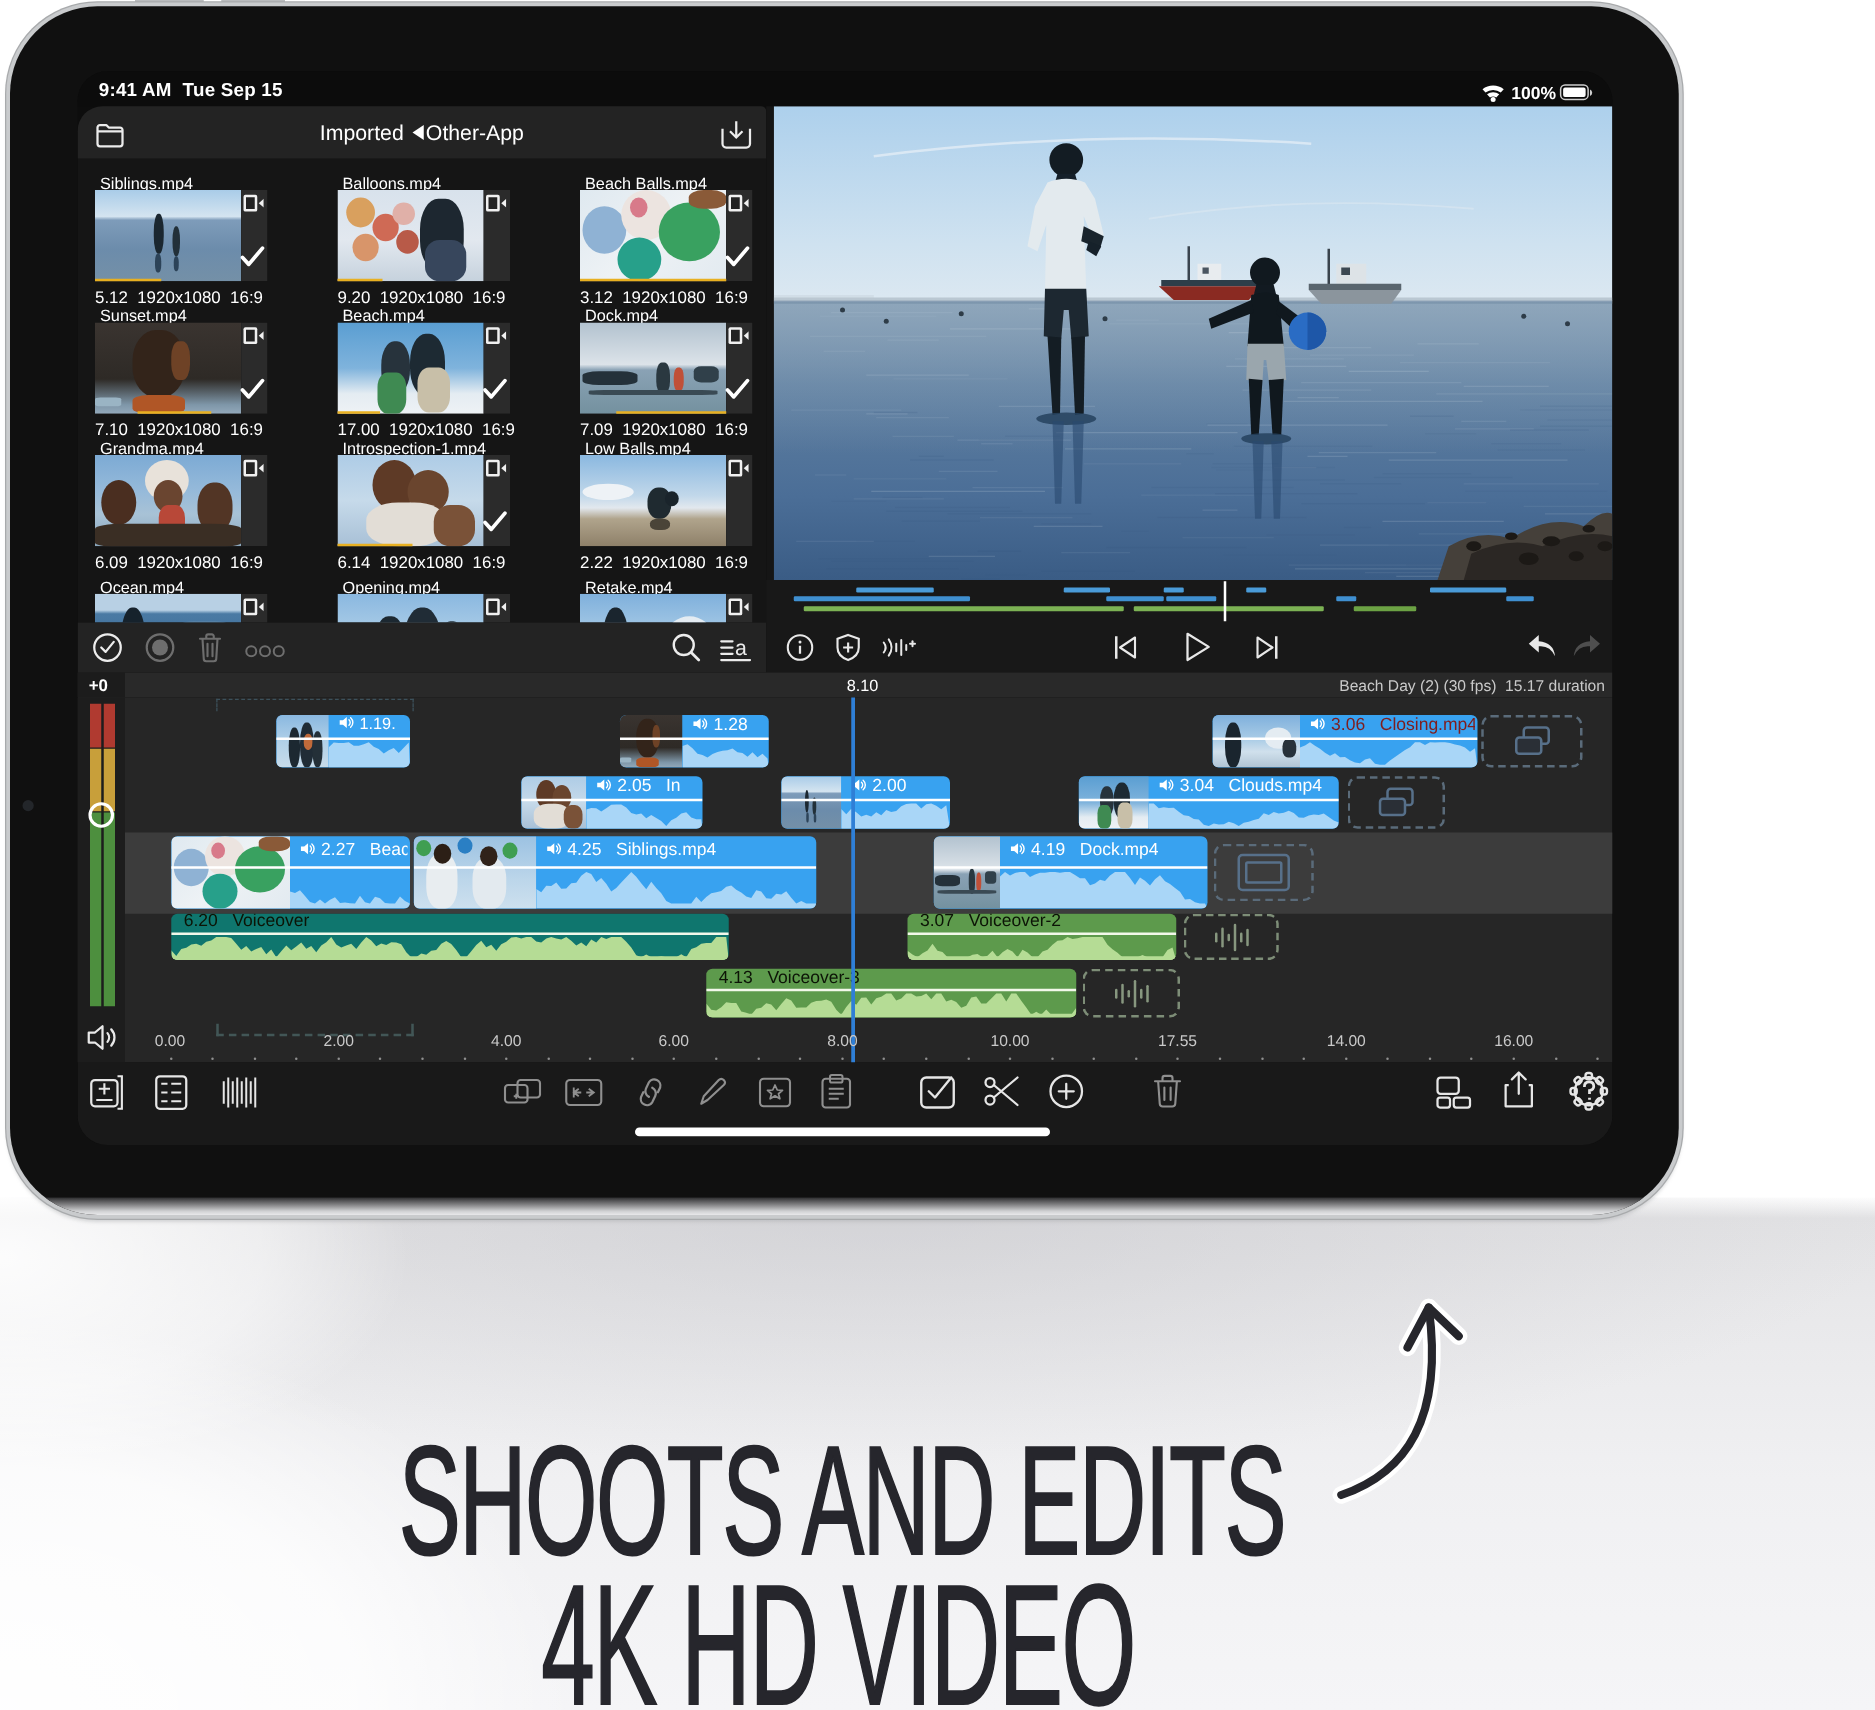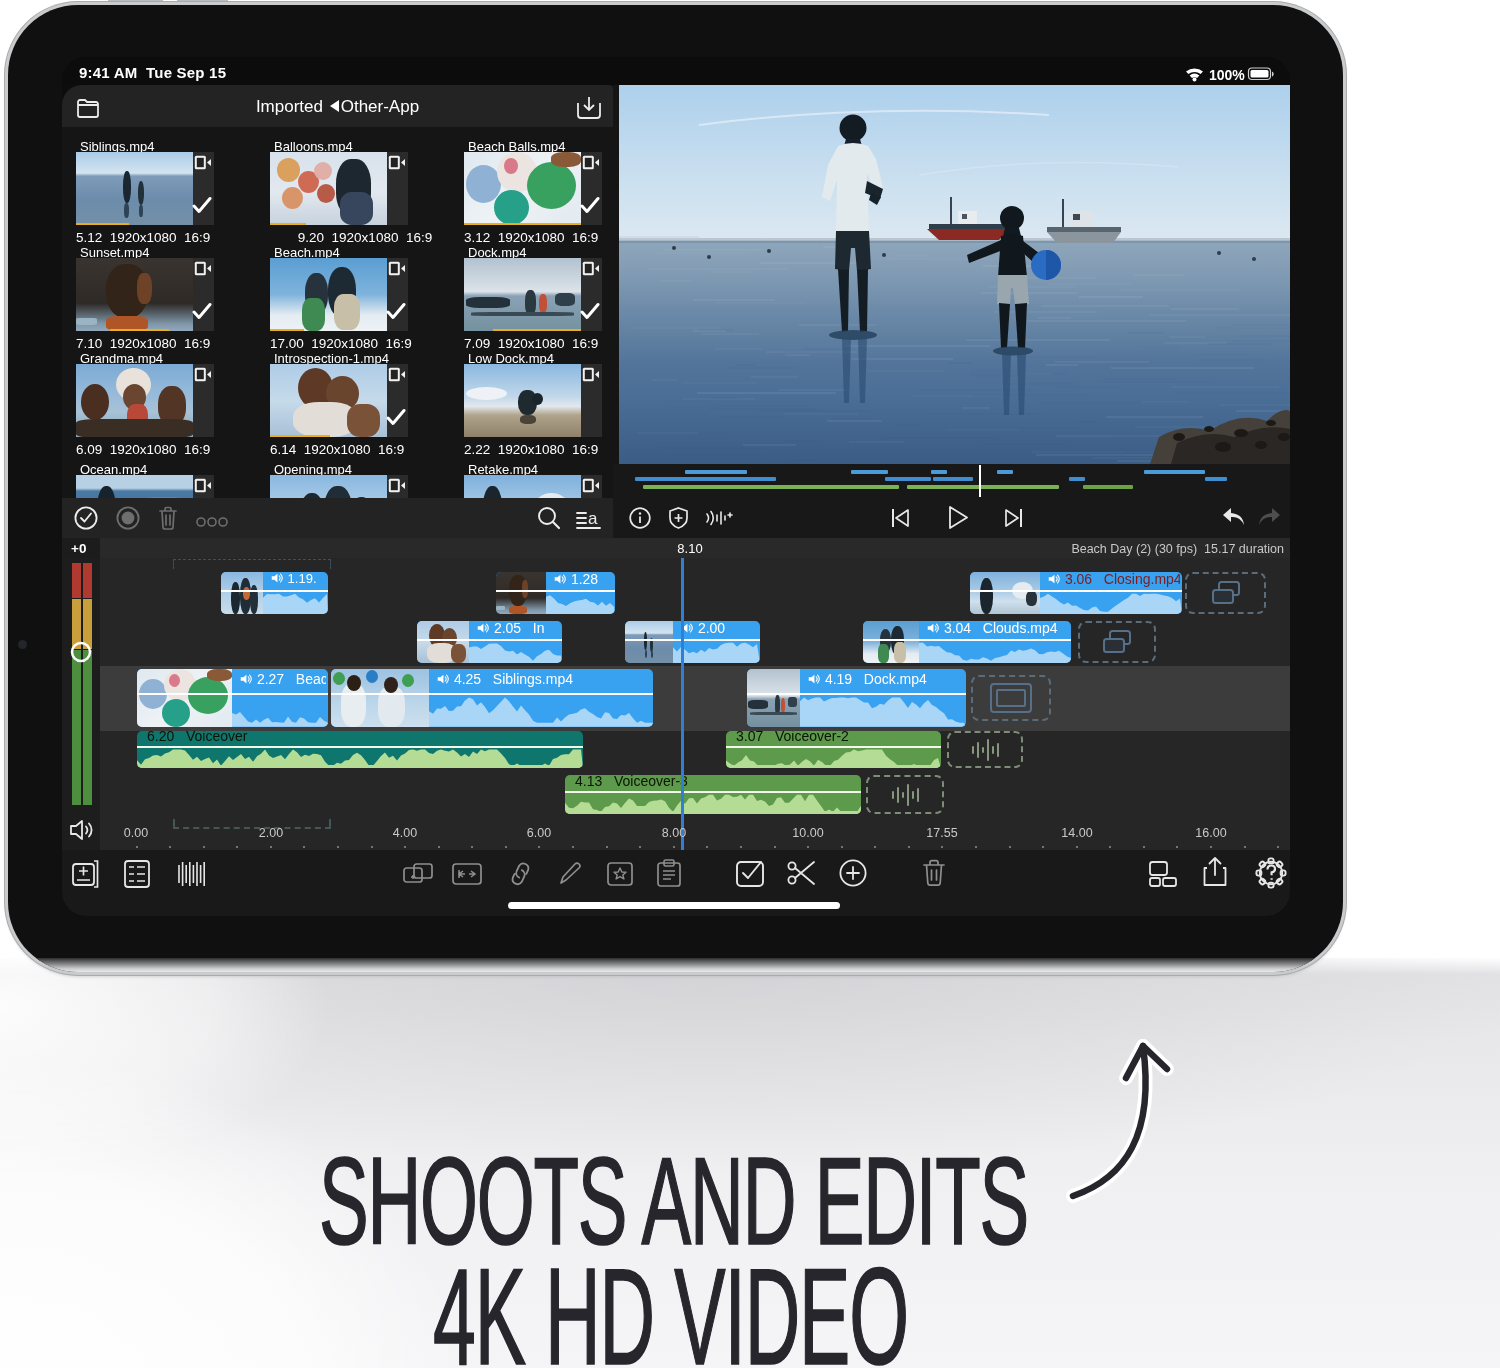--- a/index.html
+++ b/index.html
@@ -73,21 +73,21 @@
           </div>
         </div>
         <div style="position:absolute;left:117px;top:0;width:21px;height:73px;background:#2b2b2b;"></div>
         <div style="position:absolute;left:118px;top:3px;"><svg width="17" height="15" viewBox="0 0 17 15" style="">
             <rect x="0.8" y="0.8" width="11" height="13.4" rx="1.5" fill="#f0f0f0"></rect>
             <rect x="2.8" y="2.8" width="7" height="9.4" fill="#222"></rect>
             <path d="M13 7.5 L17 4 L17 11 Z" fill="#f0f0f0"></path>
           </svg></div>
       </div>
 <div style="position:absolute;left:208px;top:166px;width:36px;height:2px;background:#e8b021;"></div>
-<div style="position:absolute;left:208px;top:173px;width:190px;height:14px;color:#fff;font-size:13.5px;text-align:center;">9.20&nbsp; 1920x1080&nbsp; 16:9</div>
+<div style="position:absolute;left:208px;top:173px;width:190px;height:14px;color:#fff;font-size:13.5px;">9.20&nbsp; 1920x1080&nbsp; 16:9</div>
 <div style="position:absolute;left:406px;top:82px;width:180px;height:13px;color:#fff;font-size:13px;">Beach Balls.mp4</div>
 <div style="position:absolute;left:402px;top:95px;width:138px;height:73px;overflow:hidden;">
         <div style="position:absolute;left:0;top:0;width:117px;height:73px;overflow:hidden;">
           <div style="position:absolute;left:0;top:0;width:117px;height:73px;background:linear-gradient(135deg,#dfe9f0 0%,#eef2f5 50%,#e2eaf0 100%);">
             <div style="position:absolute;left:2px;top:13px;width:35px;height:38px;background:#8fb2d4;border-radius:50%;"></div>
             <div style="position:absolute;left:33px;top:0px;width:40px;height:40px;background:#ece4e0;border-radius:50%;"></div>
             <div style="position:absolute;left:40px;top:6px;width:14px;height:16px;background:#d87a8a;border-radius:50%;"></div>
             <div style="position:absolute;left:63px;top:10px;width:49px;height:47px;background:#39a160;border-radius:50%;"></div>
             <div style="position:absolute;left:30px;top:38px;width:35px;height:35px;background:#27a08a;border-radius:50%;"></div>
             <div style="position:absolute;left:87px;top:0px;width:30px;height:15px;background:#8a5a38;border-radius:40%;"></div>
@@ -207,21 +207,21 @@
             <rect x="0.8" y="0.8" width="11" height="13.4" rx="1.5" fill="#f0f0f0"></rect>
             <rect x="2.8" y="2.8" width="7" height="9.4" fill="#222"></rect>
             <path d="M13 7.5 L17 4 L17 11 Z" fill="#f0f0f0"></path>
           </svg></div>
         <div style="position:absolute;left:116px;top:44px;"><svg width="20" height="18" viewBox="0 0 20 18" style="">
             <path d="M2 10 L7 15.5 L18 2.5" fill="none" stroke="#fff" stroke-width="3" stroke-linecap="round" stroke-linejoin="round"></path>
           </svg></div>
       </div>
 <div style="position:absolute;left:208px;top:378px;width:60px;height:2px;background:#e8b021;"></div>
 <div style="position:absolute;left:208px;top:385px;width:190px;height:14px;color:#fff;font-size:13.5px;">6.14&nbsp; 1920x1080&nbsp; 16:9</div>
-<div style="position:absolute;left:406px;top:294px;width:180px;height:13px;color:#fff;font-size:13px;">Low Dock.mp4</div>
+<div style="position:absolute;left:406px;top:294px;width:180px;height:13px;color:#fff;font-size:13px;">Low Balls.mp4</div>
 <div style="position:absolute;left:402px;top:307px;width:138px;height:73px;overflow:hidden;">
         <div style="position:absolute;left:0;top:0;width:117px;height:73px;overflow:hidden;">
           <div style="position:absolute;left:0;top:0;width:117px;height:73px;background:linear-gradient(180deg,#8ab8e0 0%,#c2d8ea 45%,#e2e8ee 58%,#b0a48c 70%,#8e8069 100%);">
             <div style="position:absolute;left:2px;top:23px;width:41px;height:13px;background:#eef2f6;border-radius:50%;"></div>
             <div style="position:absolute;left:54px;top:26px;width:19px;height:25px;background:#1f2a30;border-radius:45%;"></div>
             <div style="position:absolute;left:68px;top:29px;width:11px;height:12px;background:#1a242b;border-radius:50%;"></div>
             <div style="position:absolute;left:56px;top:51px;width:16px;height:9px;background:#4a4438;border-radius:40%;"></div>
           </div>
         </div>
         <div style="position:absolute;left:117px;top:0;width:21px;height:73px;background:#2b2b2b;"></div>

